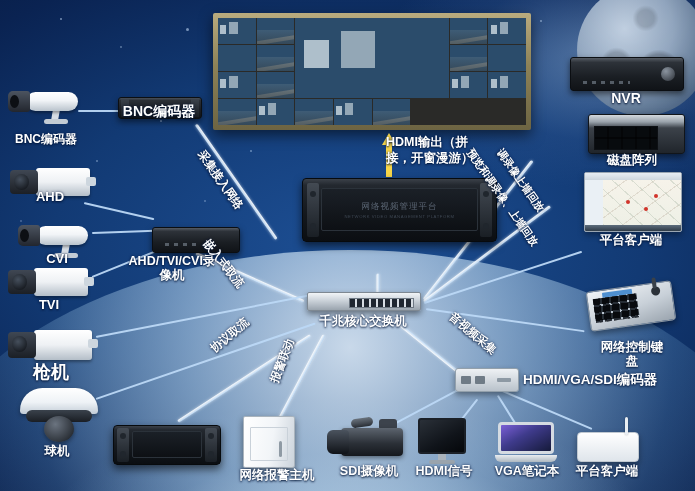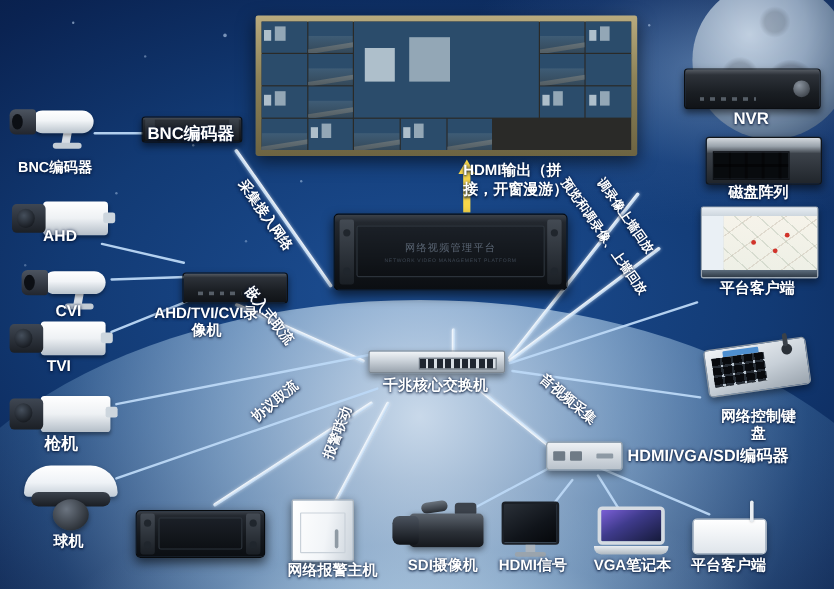--- a/index.html
+++ b/index.html
@@ -311,21 +311,21 @@
     <div class="led"></div>
   </div>
   <div class="lbl ctr" style="left:172px;top:254px;font-size:12.5px;text-align:center;">AHD/TVI/CVI录
 像机</div>
 
   <div class="boxcam" style="left:8px;top:330px;width:92px;height:32px;">
     <div class="body" style="width:58px;height:30px;"></div>
       <div class="tail" style="left:80px;"></div>
       <div class="lens" style="height:26px;"></div>
   </div>
-  <div class="lbl ctr" style="left:51px;top:362px;font-size:14px;">枪机</div>
+  <div class="lbl ctr" style="left:51px;top:362px;font-size:18px;">枪机</div>
 
   <div class="domecam" style="left:20px;top:388px;width:78px;height:54px;">
     <div class="top"></div>
       <div class="ring"></div>
       <div class="ball"></div>
   </div>
   <div class="lbl ctr" style="left:57px;top:444px;font-size:12.5px;">球机</div>
 
   <div class="bigserver" style="left:113px;top:425px;width:106px;height:38px;">
     <div class="ear" style="left:3px;">
@@ -376,21 +376,21 @@
     <div style="position:absolute;left:19px;top:7px;width:10px;height:8px;background:#6f7b86;border-radius:1px;"></div>
     <div style="position:absolute;right:7px;top:9px;width:14px;height:4px;background:#8d99a4;border-radius:1px;"></div>
   </div>
   <div class="lbl" style="left:523px;top:372px;font-size:13.5px;">HDMI/VGA/SDI编码器</div>
 
   <div class="switchbox" style="left:307px;top:292px;width:112px;height:17px;">
     <div class="ports"></div>
   </div>
   <div class="lbl ctr" style="left:363px;top:314px;font-size:12.5px;">千兆核心交换机</div>
 
-  <div class="bigserver" style="left:278px;top:178px;width:193px;height:62px;">
+  <div class="bigserver" style="left:302px;top:178px;width:193px;height:62px;">
     <div class="ear" style="left:4px;">
         <div class="h" style="top:8px;"></div>
         <div class="h" style="bottom:8px;"></div>
       </div>
     <div class="ear" style="right:4px;">
         <div class="h" style="top:8px;"></div>
         <div class="h" style="bottom:8px;"></div>
       </div>
     <div class="face">
       <div style="position:absolute;left:0;right:0;top:12px;text-align:center;color:#5a6573;font-size:8.5px;letter-spacing:1px;">网络视频管理平台</div>

